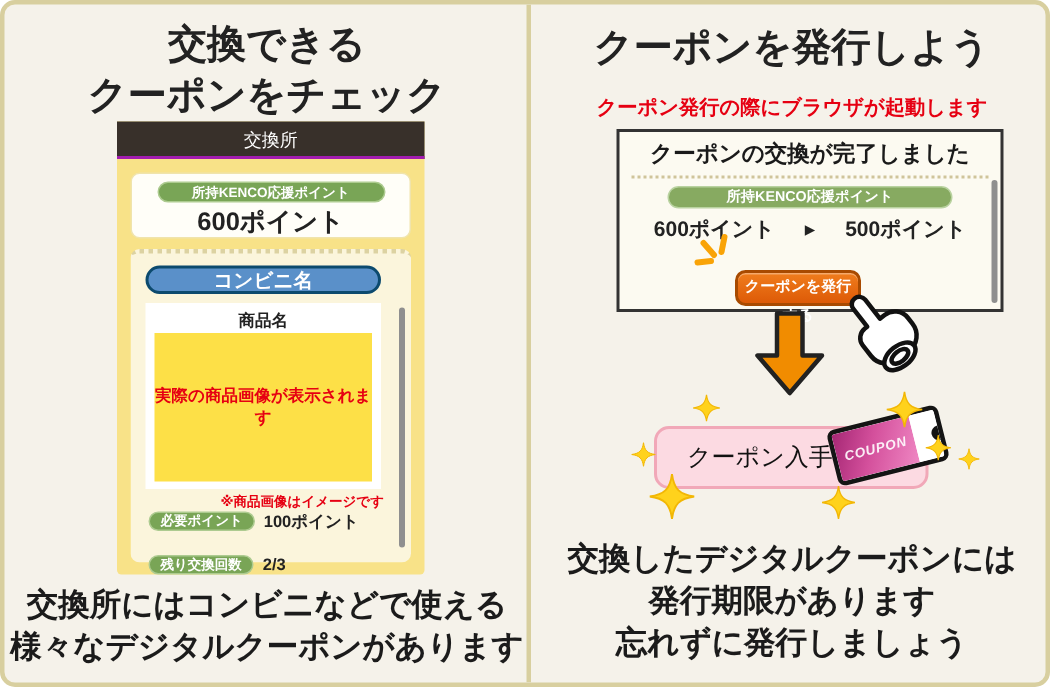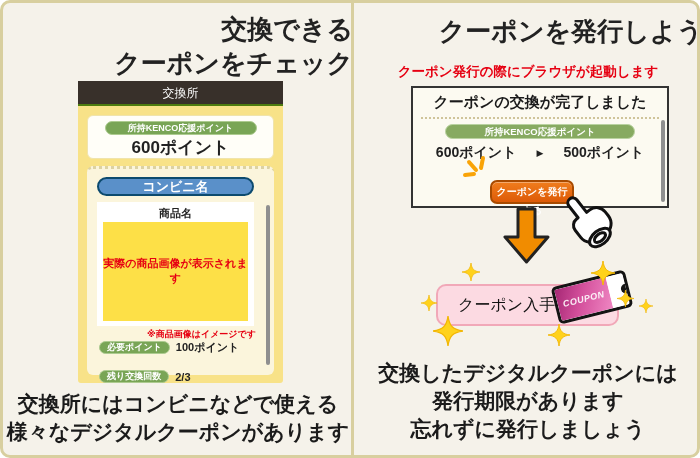--- a/index.html
+++ b/index.html
@@ -13,35 +13,35 @@
     overflow:hidden;
   }
   .divider{
     position:absolute; left:348px; top:0; bottom:0; width:3px;
     background:#d8cf9f;
   }
   .abs{ position:absolute; }
 
   .panel-title{
     width:350px; font-size:26px; line-height:1.32; font-weight:bold;
-    color:#222; text-align:right; letter-spacing:0;
+    color:#222; text-align:center; letter-spacing:0;
   }
   .caption{
     width:350px; font-size:21px; line-height:1.33; font-weight:bold;
     color:#1b1b1b; text-align:center;
   }
 
   
   .phone{
     left:75px; top:78px; width:205px; height:302px;
     background:#f8e288; border-radius:0 0 3px 3px;
   }
   .phone-header{
     position:absolute; left:0; top:0; right:0; height:25px;
-    background:#38302a; border-bottom:2px solid #4d7c0f;
+    background:#38302a; border-bottom:2px solid #a21caf;
     color:#fff; font-size:12px; line-height:24px; text-align:center;
   }
   .points-card{
     position:absolute; left:9px; top:34px; width:187px; height:44px;
     background:#fffef8; border:1px solid #f0e4ac; border-radius:6px;
   }
   .pill-green{
     background:#79a556; border:1px solid #adcb90; border-radius:8px;
     color:#fff; font-weight:bold; text-align:center;
   }

